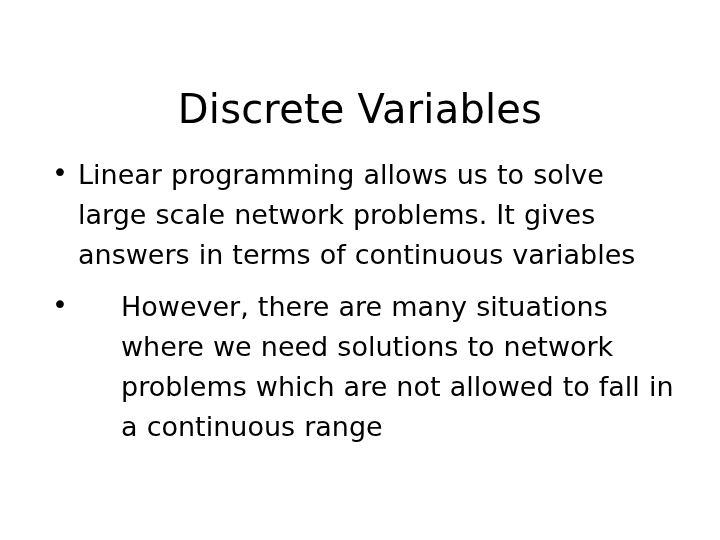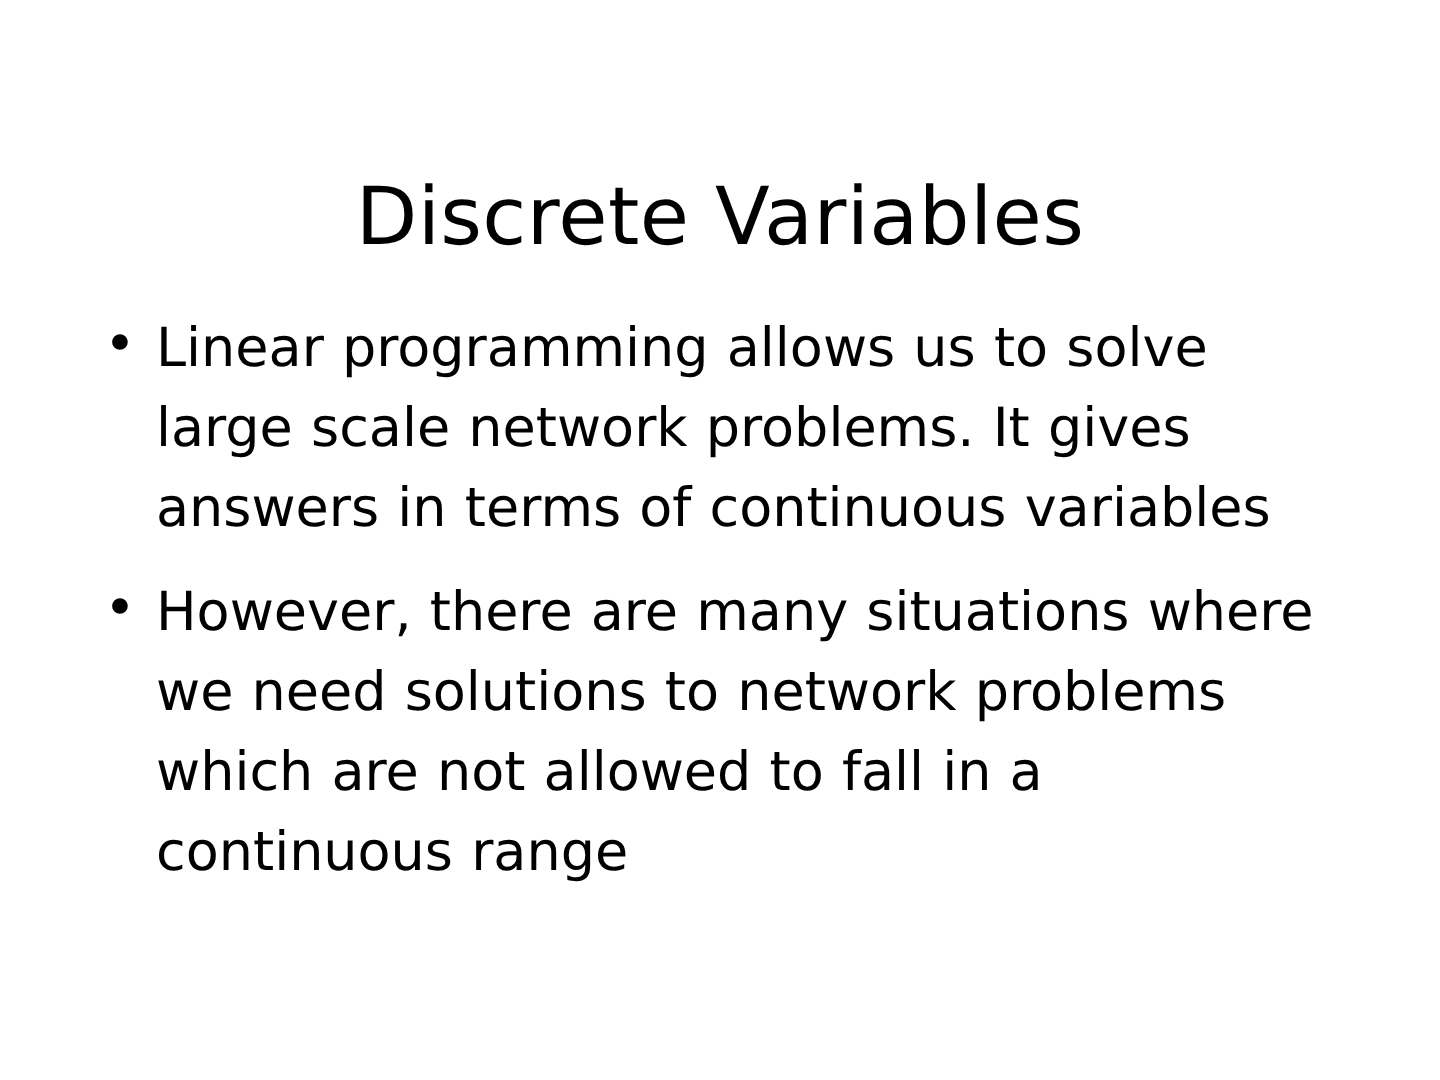--- a/index.html
+++ b/index.html
@@ -50,21 +50,21 @@
     text-align: left;
   }
   .bullet-text {
     flex: 1 1 auto;
     font-size: 27px;
     line-height: 40px;
     text-align: left;
     word-spacing: 0.5px;
   }
   .bullet-1 .bullet-text { max-width: 580px; }
-  .bullet-2 .bullet-text { max-width: 585px; }
+  .bullet-2 .bullet-text { max-width: 585px; margin-left: 43px; }
 </style>
 </head>
 <body>
 
 <div class="slide">
 
   <h1 class="slide-title">Discrete Variables</h1>
 
   <div class="slide-body">
 

